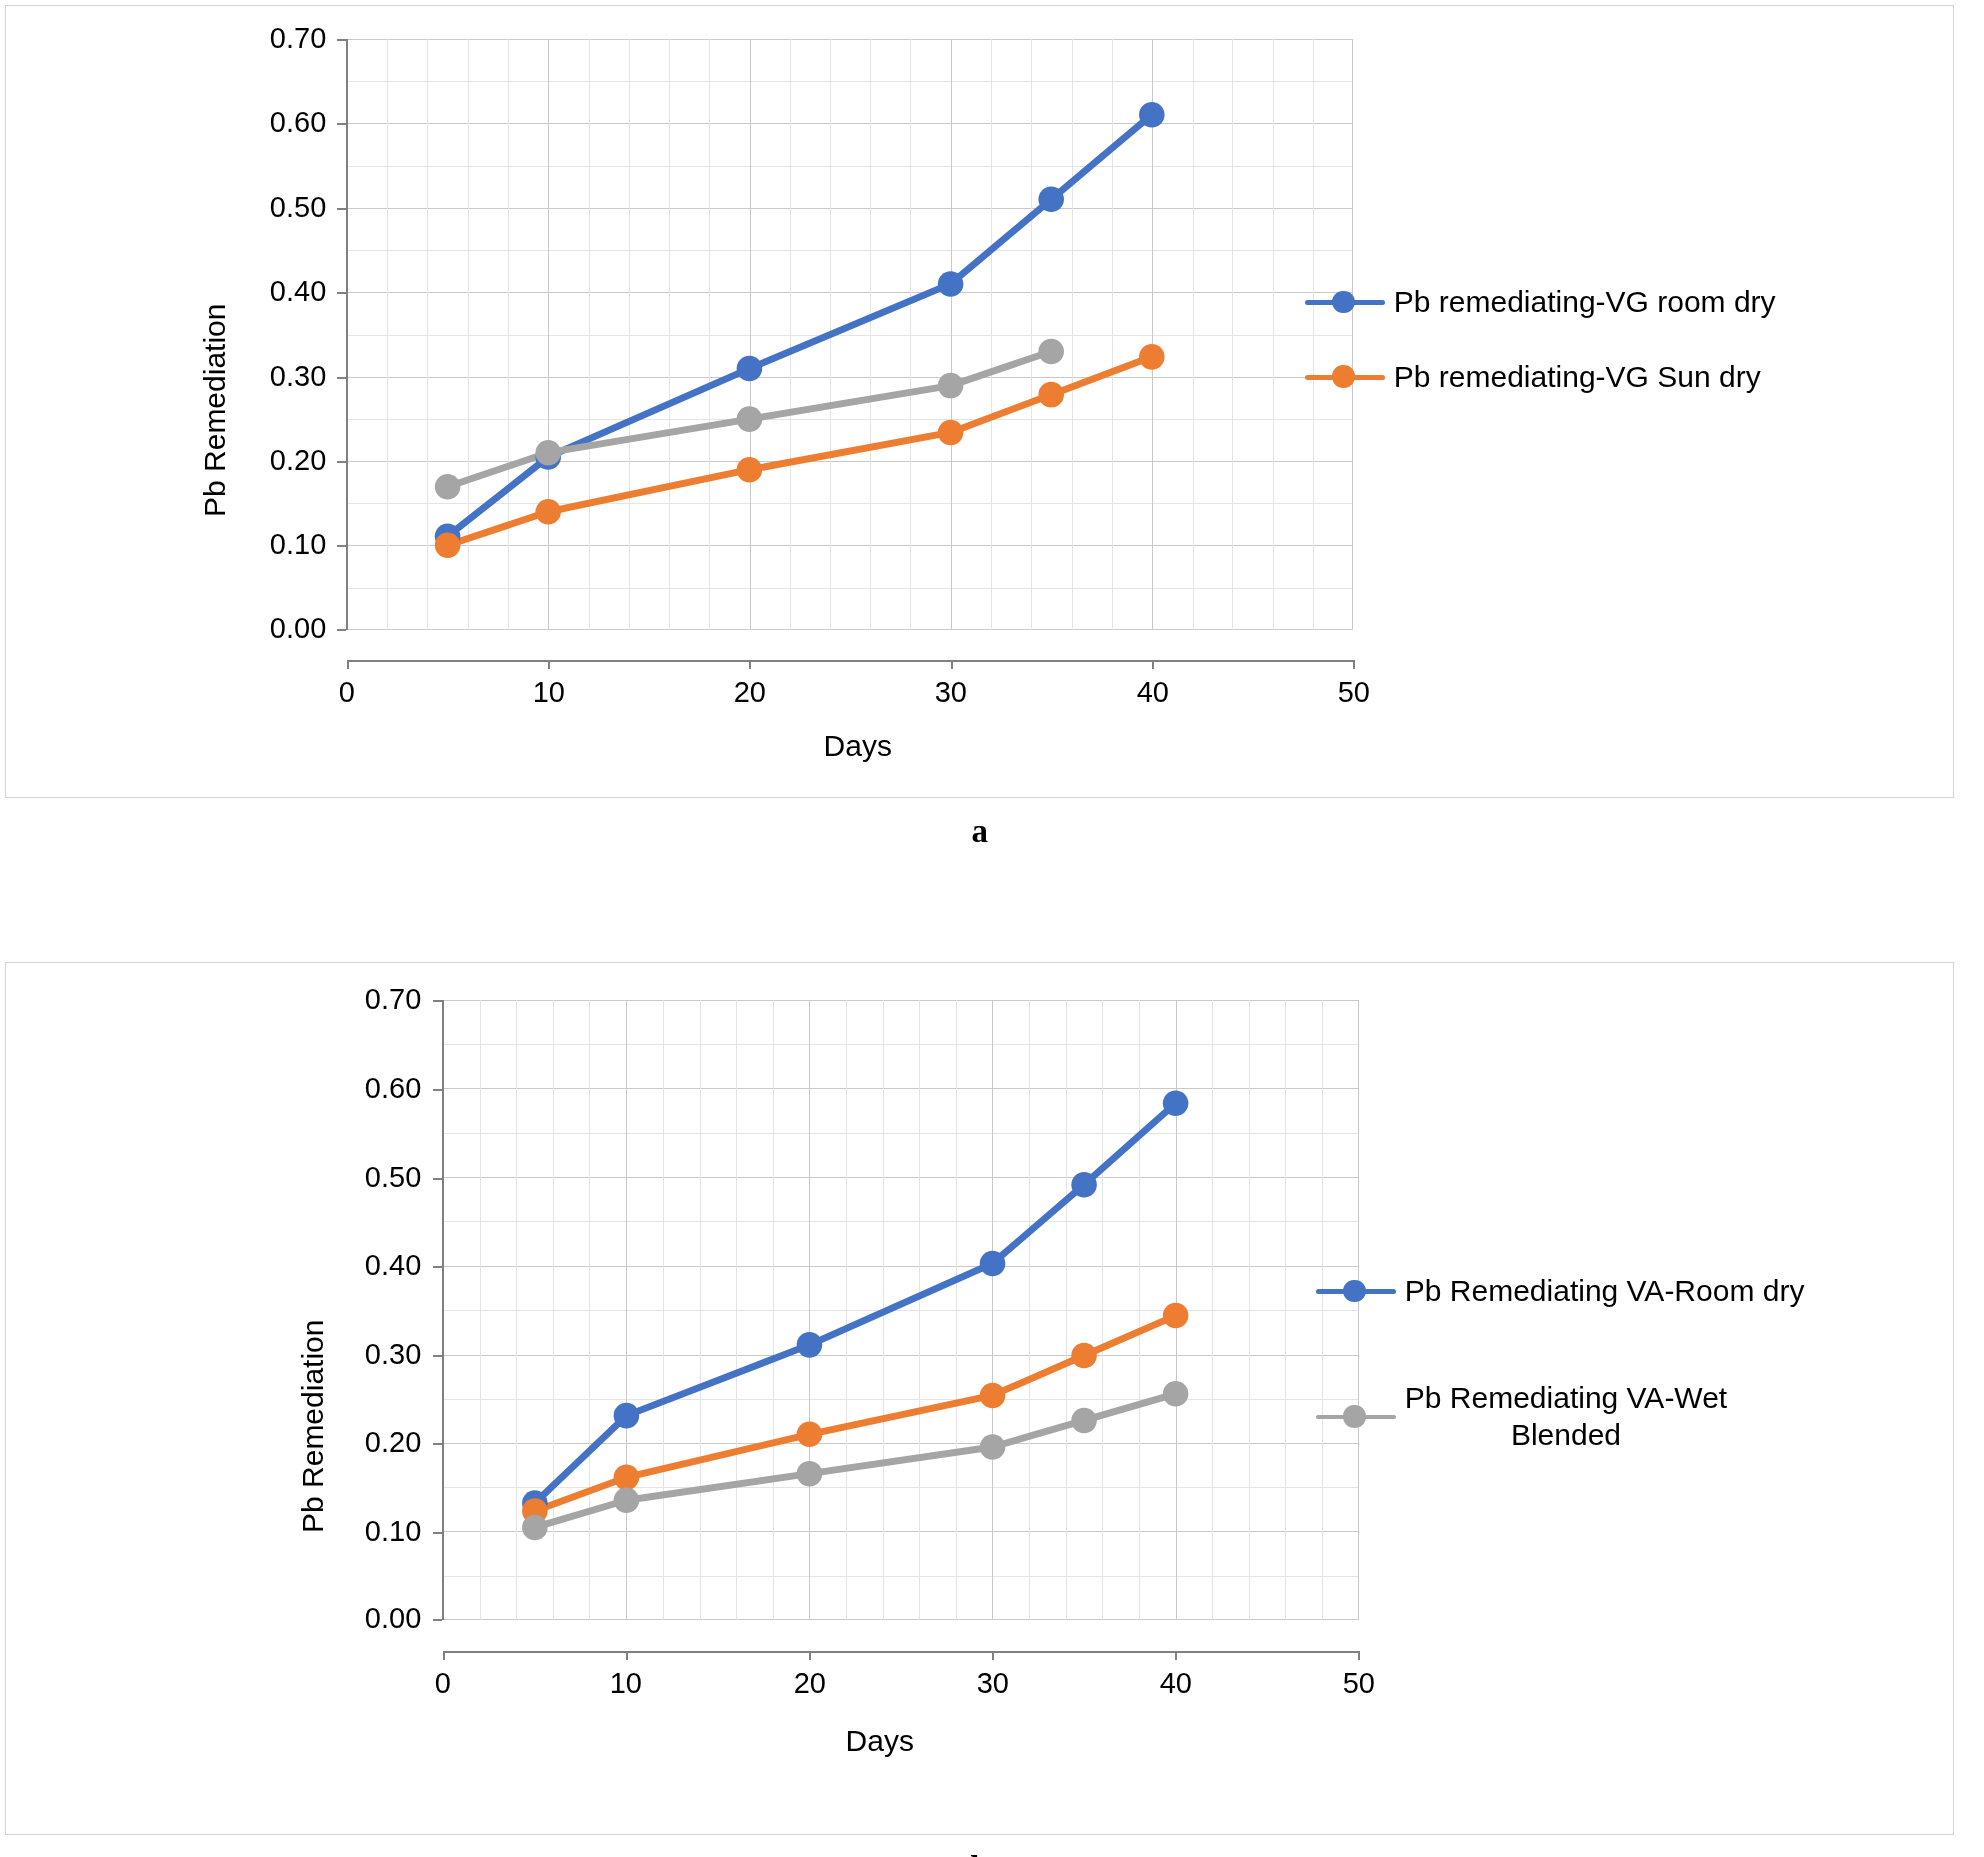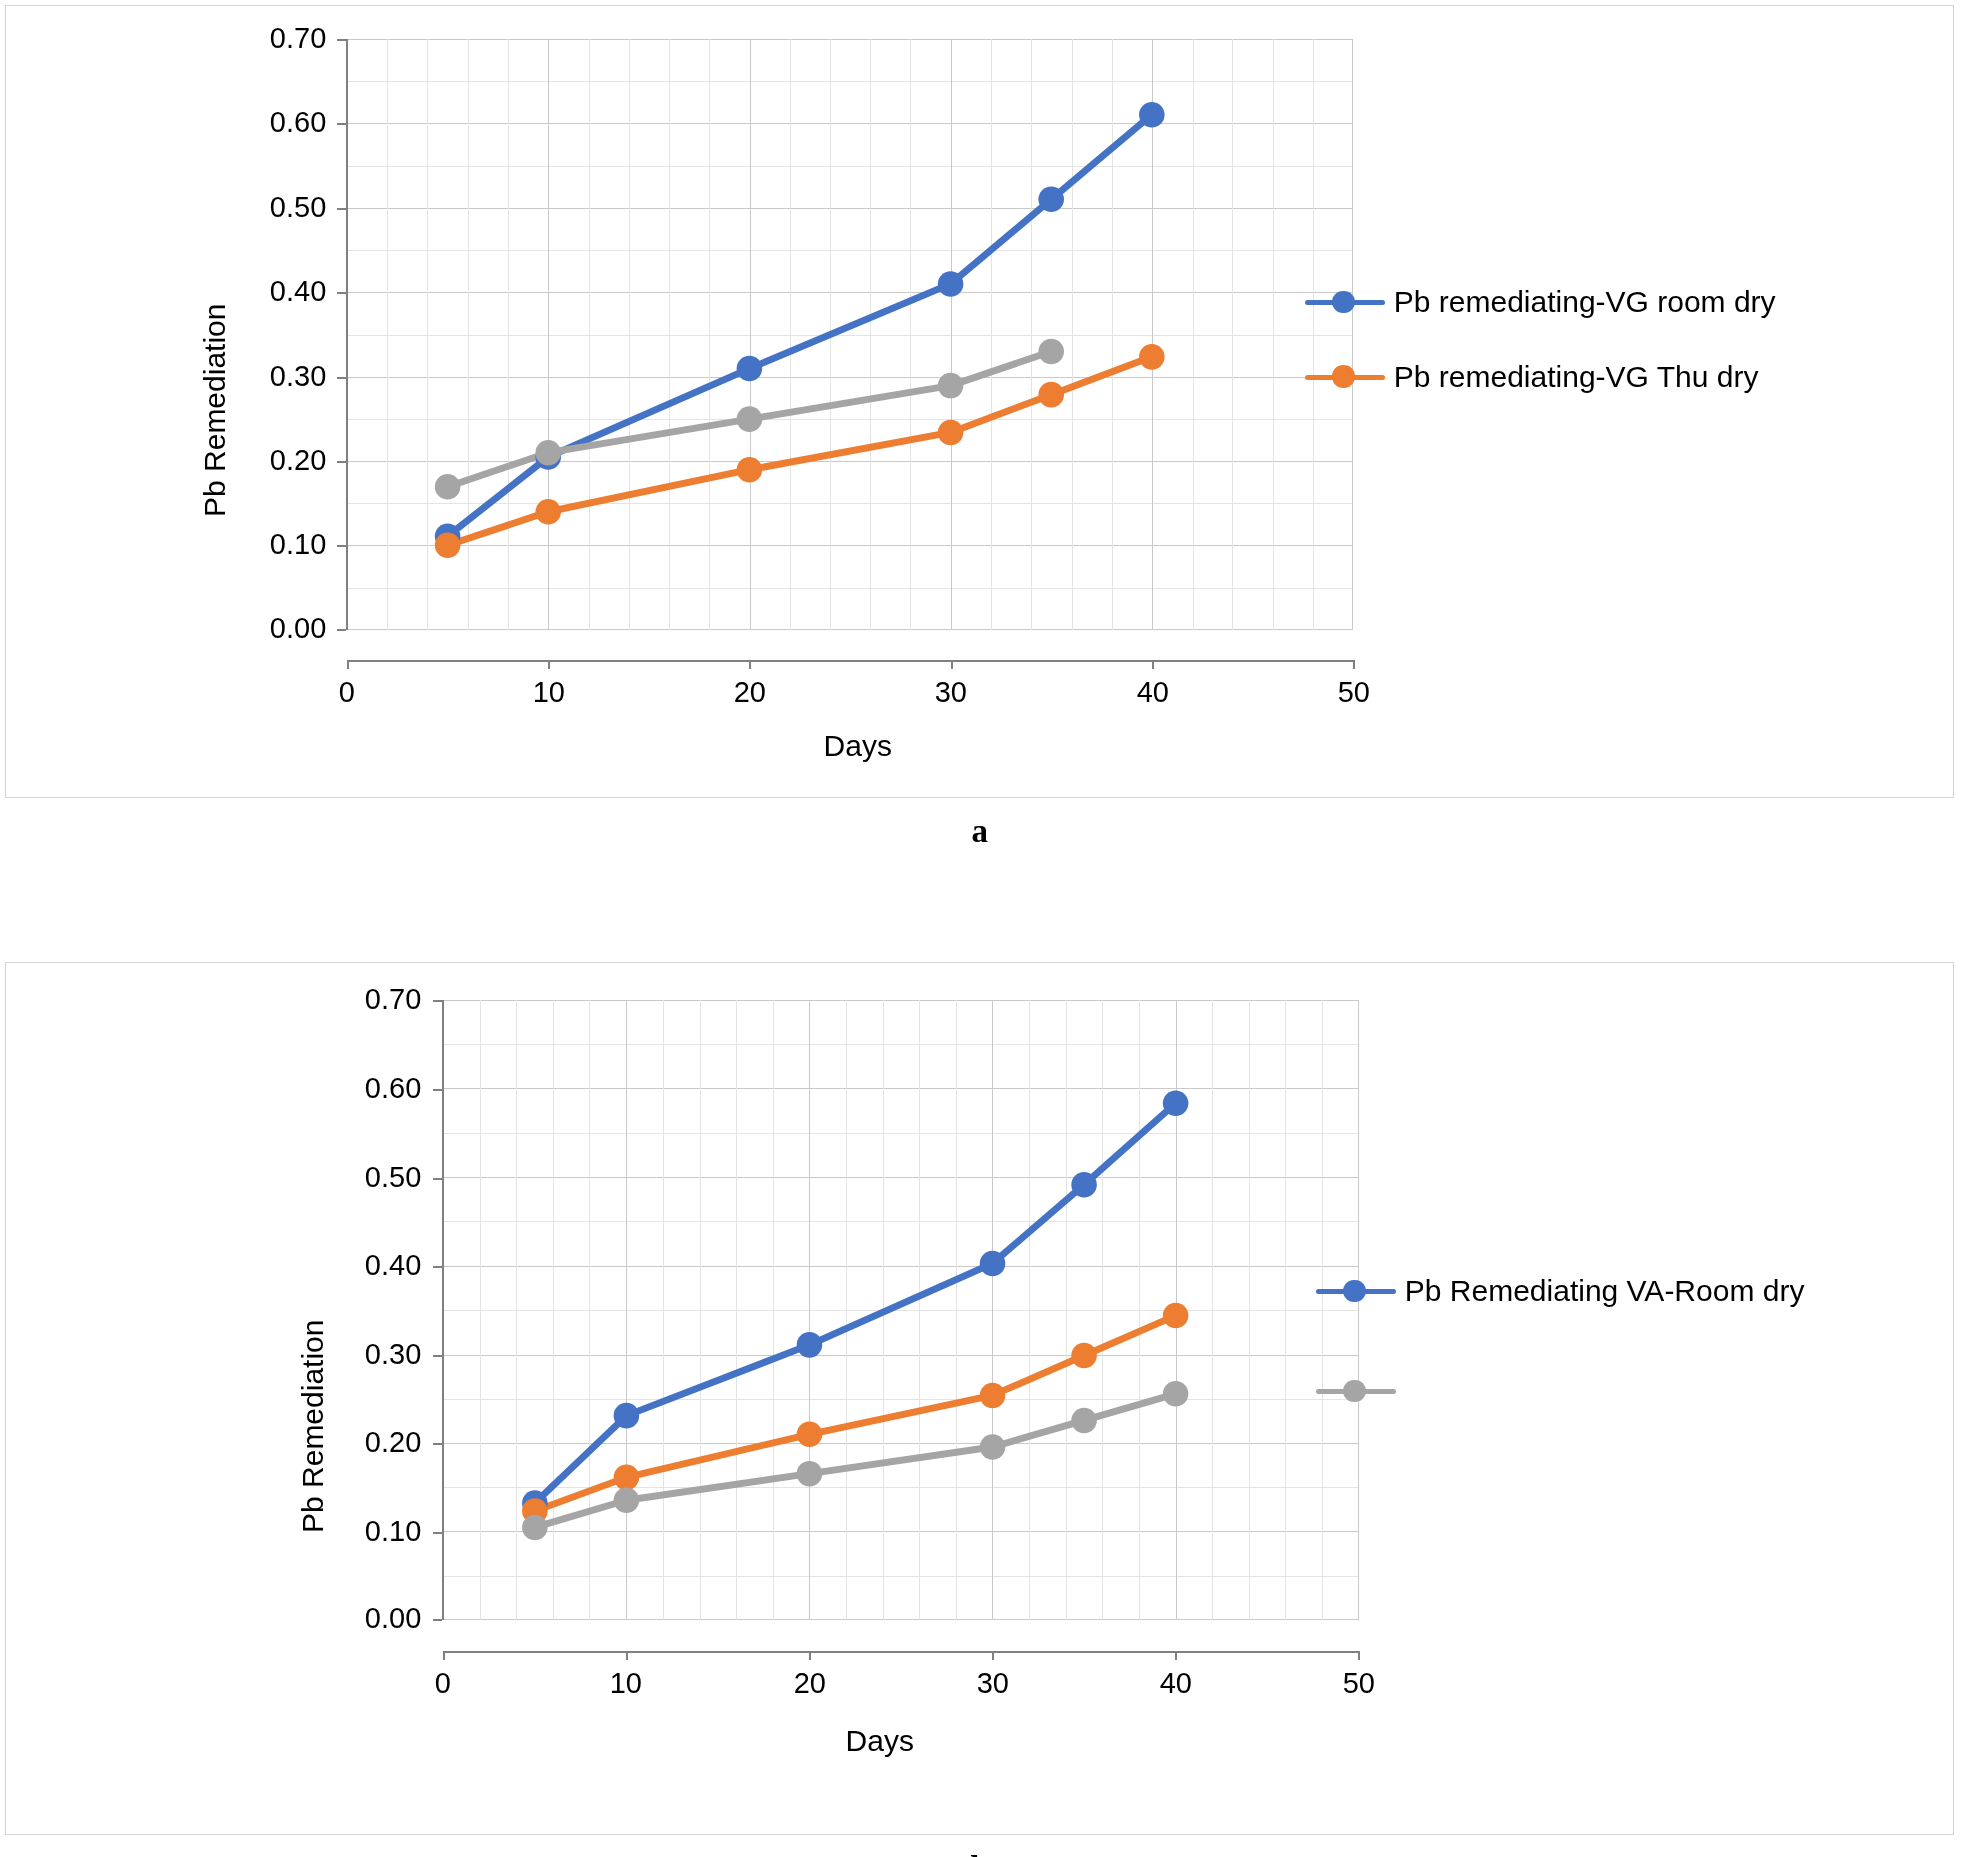--- a/index.html
+++ b/index.html
@@ -271,21 +271,21 @@
             <span class="ln" style="background:#4472C4;"></span>
             <span class="dot" style="background:#4472C4;"></span>
           </span>
           <span class="legend-label">Pb remediating-VG room dry</span>
         </div>
         <div class="legend-row" style="margin-bottom:37px;">
           <span class="legend-swatch">
             <span class="ln" style="background:#ED7D31;"></span>
             <span class="dot" style="background:#ED7D31;"></span>
           </span>
-          <span class="legend-label">Pb remediating-VG Thu dry</span>
+          <span class="legend-label">Pb remediating-VG Sun dry</span>
         </div>
       </div>
 
     </div>
     <div class="panel-caption">a</div>
   </div>
 
   <div class="figure-block">
     <div class="panel panel-b">
 
@@ -409,20 +409,22 @@
             <span class="ln" style="background:#4472C4;"></span>
             <span class="dot" style="background:#4472C4;"></span>
           </span>
           <span class="legend-label">Pb Remediating VA-Room dry</span>
         </div>
         <div class="legend-row">
           <span class="legend-swatch">
             <span class="ln" style="background:#A5A5A5;"></span>
             <span class="dot" style="background:#A5A5A5;"></span>
           </span>
+          <span class="legend-label">Pb Remediating VA-Wet
+Blended</span>
         </div>
       </div>
 
     </div>
     <div class="panel-caption">b</div>
   </div>
 
 </div>
 
 

